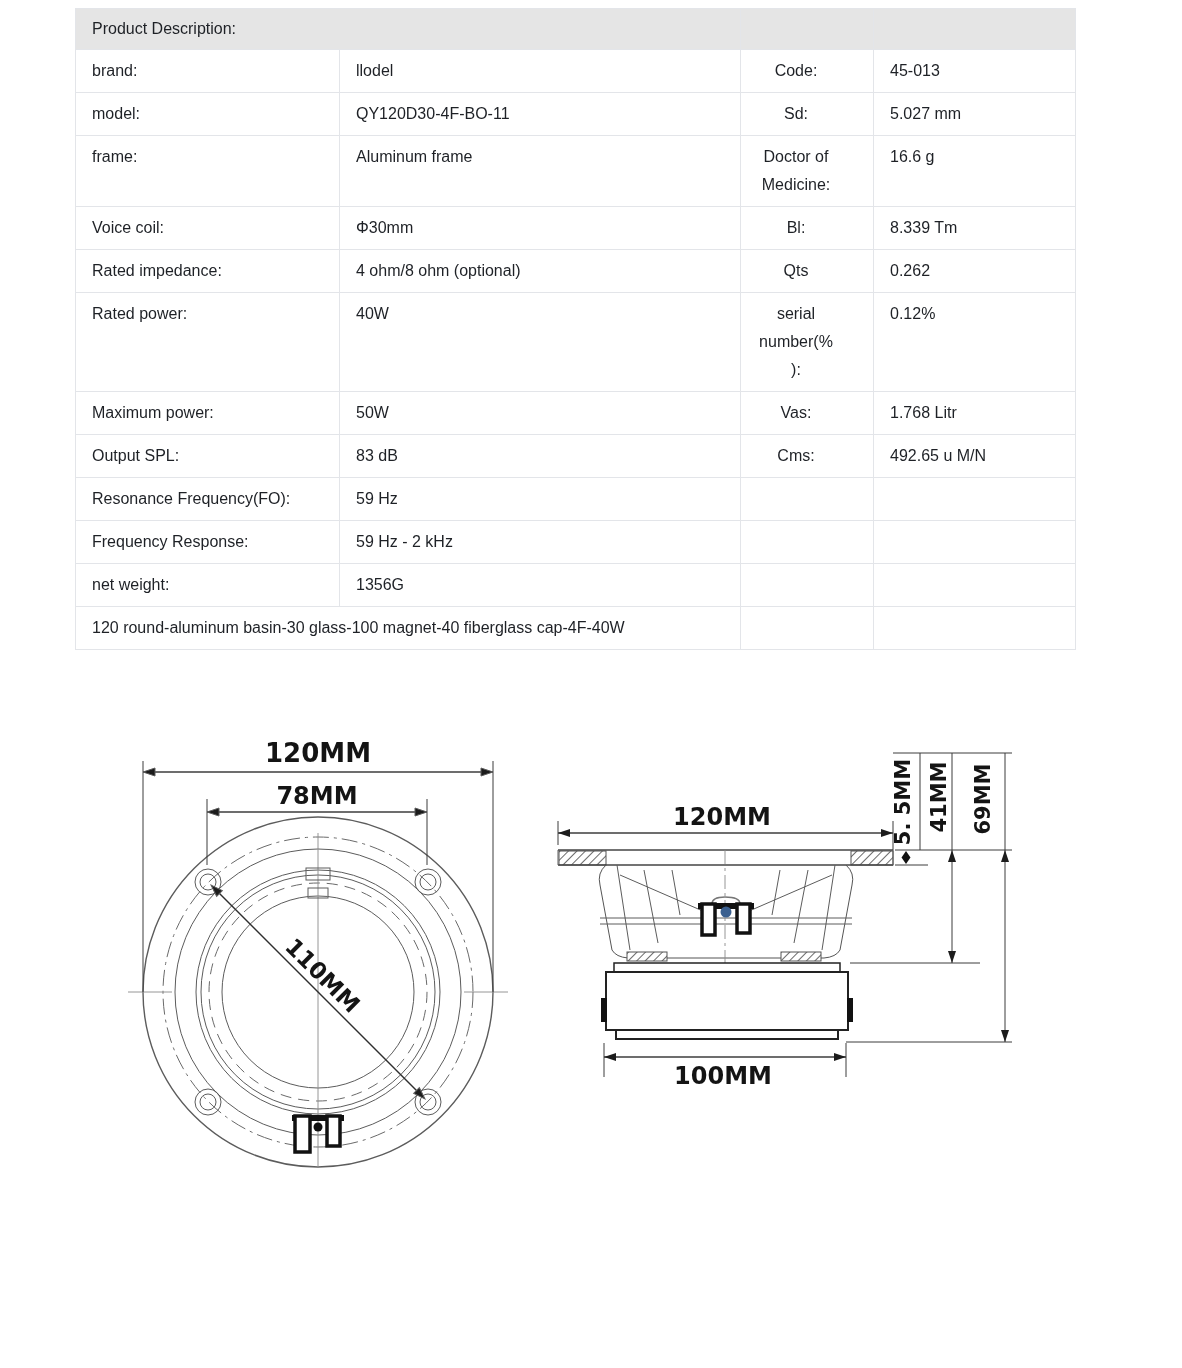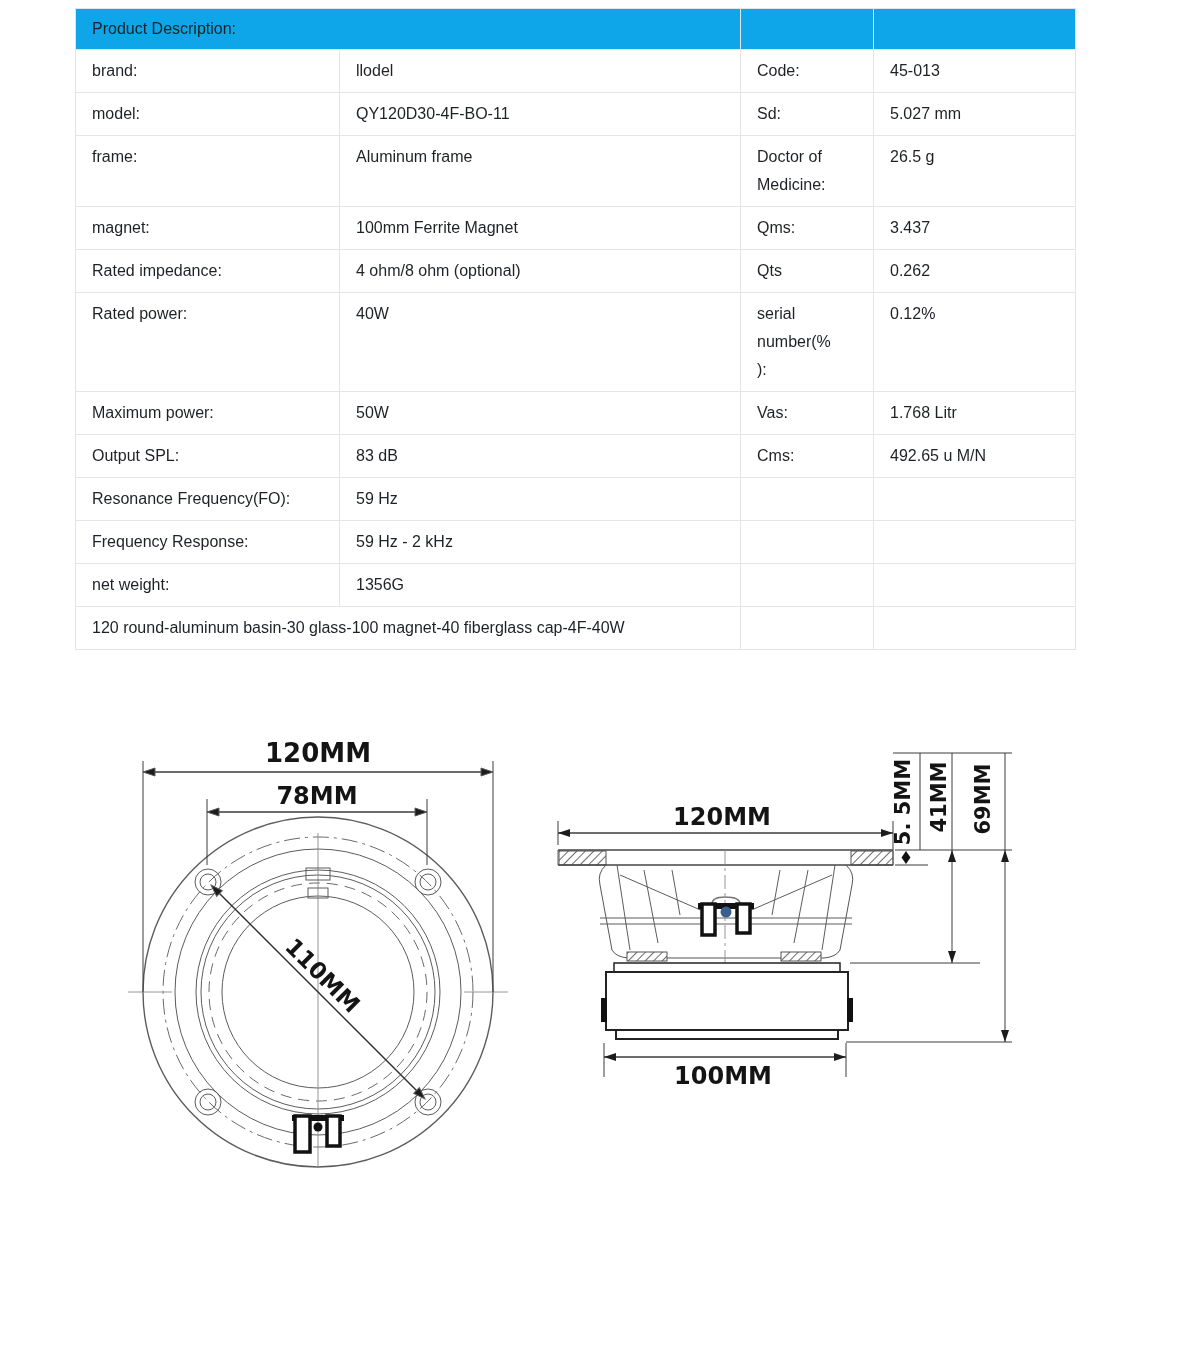--- a/index.html
+++ b/index.html
@@ -19,26 +19,26 @@
     border: 1px solid #e3e5e9;
     font-size: 16px;
     font-weight: 400;
     line-height: 28px;
     text-align: left;
     vertical-align: top;
     padding: 7px 16px;
     background: #ffffff;
   }
   table.spec th.hdr {
-    background: #0ea5e9;
+    background: #e5e5e5;
     padding: 6px 16px;
     font-weight: 400;
   }
   table.spec td.c1 { }
-  table.spec td.c3 { padding-right: 38px; overflow-wrap: break-word; }
+  table.spec td.c3 { padding-right: 38px; overflow-wrap: break-word; text-align: center; }
   table.spec td.footer-cell { padding-right: 40px; }
   .drawings { margin-top: 40px; }
   svg text.dim {
     font-family: "DejaVu Sans", sans-serif;
     font-weight: 700;
     fill: #141414;
   }
 </style>
 </head>
 <body>
@@ -65,27 +65,27 @@
   <tr>
     <td class="c1">model:</td>
     <td>QY120D30-4F-BO-11</td>
     <td class="c3">Sd:</td>
     <td>5.027 mm</td>
   </tr>
   <tr>
     <td class="c1">frame:</td>
     <td>Aluminum frame</td>
     <td class="c3">Doctor of Medicine:</td>
-    <td>26.5 g</td>
-  </tr>
-  <tr>
-    <td class="c1">magnet:</td>
-    <td>100mm Ferrite Magnet</td>
-    <td class="c3">Qms:</td>
-    <td>3.437</td>
+    <td>16.6 g</td>
+  </tr>
+  <tr>
+    <td class="c1">Voice coil:</td>
+    <td>Φ30mm</td>
+    <td class="c3">Bl:</td>
+    <td>8.339 Tm</td>
   </tr>
   <tr>
     <td class="c1">Rated impedance:</td>
     <td>4 ohm/8 ohm (optional)</td>
     <td class="c3">Qts</td>
     <td>0.262</td>
   </tr>
   <tr>
     <td class="c1">Rated power:</td>
     <td>40W</td>

